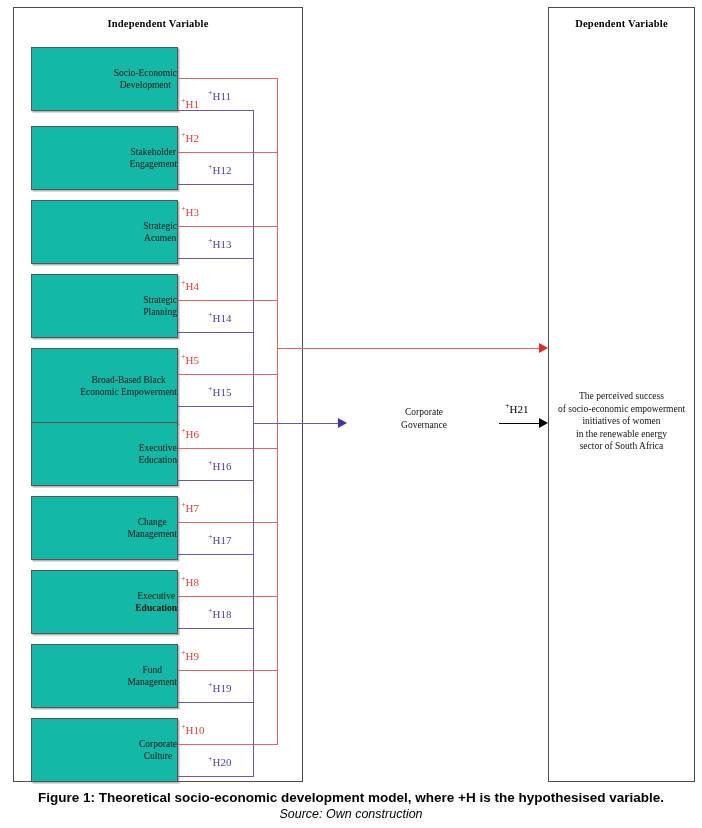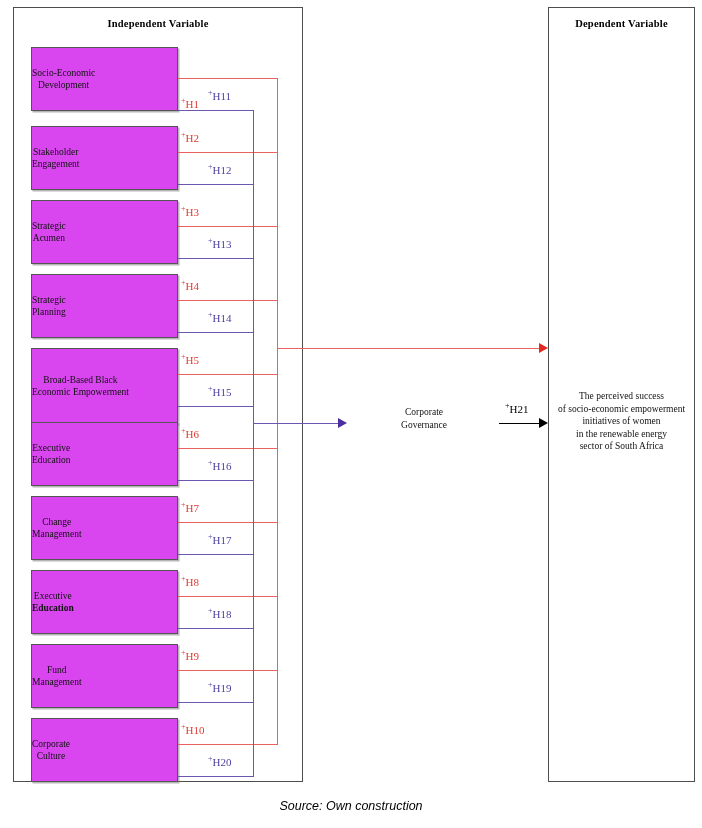--- a/index.html
+++ b/index.html
@@ -8,22 +8,22 @@
        -webkit-font-smoothing:none;}
 
   #stage{position:absolute;left:0;top:0;width:702px;height:828px;overflow:hidden;}
 
   
   .panel{position:absolute;border:1px solid #4d4d4d;background:#fff;box-sizing:border-box;}
   .panel-title{position:absolute;left:0;right:0;text-align:center;
                font-weight:bold;font-size:10.5px;color:#000;letter-spacing:.2px;}
 
   
-  .varbox{position:absolute;border:1px solid #555;background:#d946ef;box-sizing:border-box;
-          display:flex;align-items:center;justify-content:flex-start;text-align:center;
+  .varbox{position:absolute;border:1px solid #555;background:#14b8a6;box-sizing:border-box;
+          display:flex;align-items:center;justify-content:flex-end;text-align:center;
           box-shadow:1.5px 1.5px 0 rgba(120,120,120,.55);}
   .varbox span{display:block;font-size:9.5px;line-height:12.5px;color:#111;}
 
   
   .ctr-text{position:absolute;text-align:center;font-size:9.5px;line-height:12.5px;color:#111;}
 
   
   .hline{position:absolute;height:0;border-top-width:1px;border-top-style:solid;}
   .vline{position:absolute;width:0;border-left-width:1px;border-left-style:solid;}
   .red{border-color:#e8635f;}
@@ -42,21 +42,21 @@
          border-width:5px 0 5px 9px;border-color:transparent transparent transparent #000;}
   .arrow.red-a{border-left-color:#e02b22;}
   .arrow.purple-a{border-left-color:#4b2f9e;}
   .arrow.black-a{border-left-color:#000;}
 
   
   #caption{position:absolute;left:0;width:702px;text-align:center;}
   #cap-line1{font-family:"Liberation Sans","DejaVu Sans",sans-serif;
              font-weight:bold;font-size:13.5px;color:#000;white-space:nowrap;}
   #cap-line2{font-family:"Liberation Sans","DejaVu Sans",sans-serif;
-             font-style:italic;font-size:12.5px;color:#000;margin-top:9px;}
+             font-style:italic;font-size:12.5px;color:#000;margin-top:2px;}
 </style>
 </head>
 <body>
 
 <div id="stage">
 
   <div class="panel" id="panel-independent" style="left:13px;top:7px;width:290px;height:775px;">
     <div class="panel-title" style="top:10px;">Independent Variable</div>
   </div>
 
@@ -202,16 +202,17 @@
 
   <div class="ctr-text" style="left:551px;top:390px;width:141px;">
     <span>The perceived success</span><br>
     <span>of socio-economic empowerment</span><br>
     <span>initiatives of women</span><br>
     <span>in the renewable energy</span><br>
     <span>sector of South Africa</span>
   </div>
 
   <div id="caption" style="top:790px;">
+    <div id="cap-line1">Figure 1: Theoretical socio-economic development model, where +H is the hypothesised variable.</div>
     <div id="cap-line2">Source: Own construction</div>
   </div>
 
 </div>
 
 </body></html>

